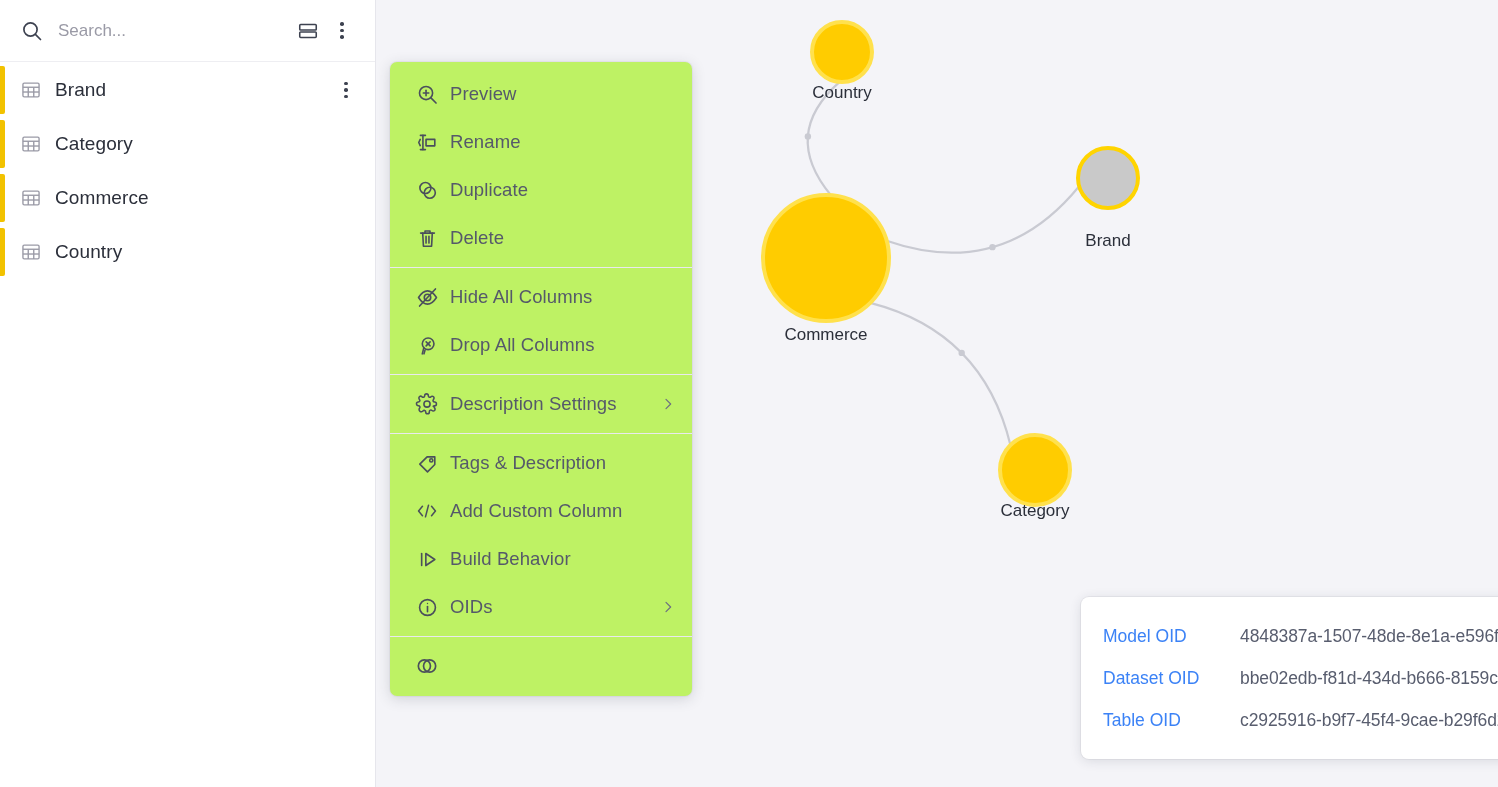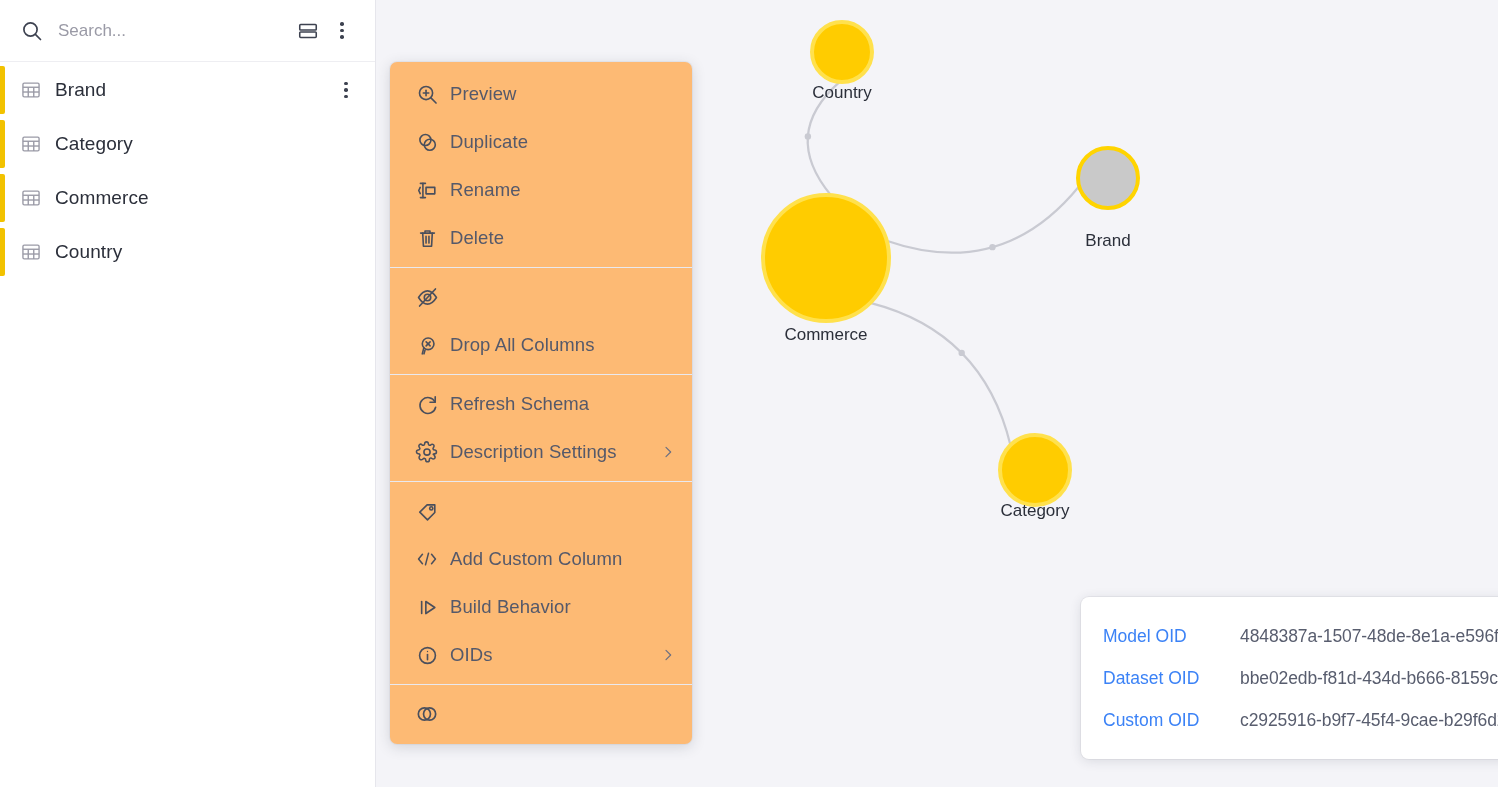--- a/index.html
+++ b/index.html
@@ -140,21 +140,21 @@
   }
 
   .graph-node { cursor: pointer; }
 
   
   #context-menu {
     position: absolute;
     left: 390px;
     top: 62px;
     width: 302px;
-    background: #fdba74;
+    background: #bef264;
     border-radius: 7px;
     box-shadow: 0 3px 14px rgba(40,45,60,0.17), 0 0 0 1px rgba(40,45,60,0.045);
     padding: 8px 0 6px 0;
     z-index: 40;
   }
 
   .menu-item {
     position: relative;
     height: 48px;
     display: flex;
@@ -348,125 +348,118 @@
     <section id="oid-panel">
         <div class="oid-row">
           <span class="oid-key">Model OID</span>
           <span class="oid-val">4848387a-1507-48de-8e1a-e596f1cb0cff</span>
         </div>
         <div class="oid-row">
           <span class="oid-key">Dataset OID</span>
           <span class="oid-val">bbe02edb-f81d-434d-b666-8159c6cdcdc2</span>
         </div>
         <div class="oid-row">
-          <span class="oid-key">Custom OID</span>
+          <span class="oid-key">Table OID</span>
           <span class="oid-val">c2925916-b9f7-45f4-9cae-b29f6d2b50d1</span>
         </div>
       </section>
   </main>
 
   <nav id="context-menu">
       <div class="menu-item">
         <span class="menu-ico">
           <svg width="25" height="25" viewBox="0 0 24 24" fill="none" stroke="currentColor" stroke-width="1.55" stroke-linecap="round" stroke-linejoin="round">
             <circle cx="10.6" cy="10.6" r="6.3"></circle>
             <line x1="15.3" y1="15.3" x2="20.2" y2="20.2"></line>
             <line x1="10.6" y1="8" x2="10.6" y2="13.2"></line>
             <line x1="8" y1="10.6" x2="13.2" y2="10.6"></line>
           </svg>
         </span>
         <span class="menu-text">Preview</span>
-      </div>
-      <div class="menu-item">
-        <span class="menu-ico">
-          <svg width="25" height="25" viewBox="0 0 24 24" fill="none" stroke="currentColor" stroke-width="1.55" stroke-linecap="round" stroke-linejoin="round">
-            <circle cx="10" cy="9.6" r="5.3"></circle>
-            <circle cx="14.2" cy="14.2" r="5.3"></circle>
-          </svg>
-        </span>
-        <span class="menu-text">Duplicate</span>
       </div>
       <div class="menu-item">
         <span class="menu-ico">
           <svg width="25" height="25" viewBox="0 0 24 24" fill="none" stroke="currentColor" stroke-width="1.55" stroke-linecap="round" stroke-linejoin="round">
             <line x1="7.6" y1="5.2" x2="7.6" y2="18.8"></line>
             <line x1="5.2" y1="5.2" x2="10" y2="5.2"></line>
             <line x1="5.2" y1="18.8" x2="10" y2="18.8"></line>
             <polyline points="5,9 3.6,12 5,15"></polyline>
             <rect x="10.6" y="9" width="8.4" height="6.2"></rect>
           </svg>
         </span>
         <span class="menu-text">Rename</span>
       </div>
       <div class="menu-item">
         <span class="menu-ico">
           <svg width="25" height="25" viewBox="0 0 24 24" fill="none" stroke="currentColor" stroke-width="1.55" stroke-linecap="round" stroke-linejoin="round">
+            <circle cx="10" cy="9.6" r="5.3"></circle>
+            <circle cx="14.2" cy="14.2" r="5.3"></circle>
+          </svg>
+        </span>
+        <span class="menu-text">Duplicate</span>
+      </div>
+      <div class="menu-item">
+        <span class="menu-ico">
+          <svg width="25" height="25" viewBox="0 0 24 24" fill="none" stroke="currentColor" stroke-width="1.55" stroke-linecap="round" stroke-linejoin="round">
             <polyline points="5.4,6.8 18.6,6.8"></polyline>
             <path d="M7.4 6.8 L8.1 19.4 L15.9 19.4 L16.6 6.8"></path>
             <path d="M9.6 6.8 L9.6 4.8 L14.4 4.8 L14.4 6.8"></path>
             <line x1="10.6" y1="10" x2="10.6" y2="16.4"></line>
             <line x1="13.4" y1="10" x2="13.4" y2="16.4"></line>
           </svg>
         </span>
         <span class="menu-text">Delete</span>
       </div>
       <div class="menu-sep"></div>
       <div class="menu-item">
         <span class="menu-ico">
           <svg width="25" height="25" viewBox="0 0 24 24" fill="none" stroke="currentColor" stroke-width="1.55" stroke-linecap="round" stroke-linejoin="round">
             <path d="M3.4 12 C6.2 7.6 9.2 5.6 12 5.6 C14.8 5.6 17.8 7.6 20.6 12 C17.8 16.4 14.8 18.4 12 18.4 C9.2 18.4 6.2 16.4 3.4 12 Z"></path>
             <circle cx="12" cy="12" r="3.1"></circle>
             <line x1="4.4" y1="20.2" x2="19.6" y2="3.8"></line>
           </svg>
         </span>
+        <span class="menu-text">Hide All Columns</span>
       </div>
       <div class="menu-item">
         <span class="menu-ico">
           <svg width="25" height="25" viewBox="0 0 24 24" fill="none" stroke="currentColor" stroke-width="1.55" stroke-linecap="round" stroke-linejoin="round">
             <circle cx="12.6" cy="10.4" r="5.6"></circle>
             <line x1="10.7" y1="8.5" x2="14.5" y2="12.3"></line>
             <line x1="14.5" y1="8.5" x2="10.7" y2="12.3"></line>
             <line x1="8.5" y1="14" x2="7" y2="20"></line>
             <line x1="9.6" y1="16.6" x2="8.6" y2="20"></line>
           </svg>
         </span>
         <span class="menu-text">Drop All Columns</span>
       </div>
       <div class="menu-sep"></div>
       <div class="menu-item">
         <span class="menu-ico">
-          <svg width="25" height="25" viewBox="0 0 24 24" fill="none" stroke="currentColor" stroke-width="1.55" stroke-linecap="round" stroke-linejoin="round">
-            <path d="M19.2 9.6 A7.6 7.6 0 1 0 19.8 14.6"></path>
-            <polyline points="19.4,4.6 19.4,9.8 14.4,9.8"></polyline>
-          </svg>
-        </span>
-        <span class="menu-text">Refresh Schema</span>
-      </div>
-      <div class="menu-item">
-        <span class="menu-ico">
           <svg width="24" height="24" viewBox="0 0 24 24" fill="none" stroke="currentColor" stroke-width="1.55" stroke-linecap="round" stroke-linejoin="round">
             <circle cx="12" cy="12" r="3.1"></circle>
             <path d="M19.2 14.2a1.5 1.5 0 0 0 .3 1.65l.05.05a1.82 1.82 0 1 1-2.58 2.58l-.05-.05a1.5 1.5 0 0 0-1.65-.3 1.5 1.5 0 0 0-.91 1.37V20a1.82 1.82 0 1 1-3.64 0v-.1a1.5 1.5 0 0 0-.98-1.37 1.5 1.5 0 0 0-1.65.3l-.05.05A1.82 1.82 0 1 1 4.5 16.3l.05-.05a1.5 1.5 0 0 0 .3-1.65 1.5 1.5 0 0 0-1.37-.91H3.3a1.82 1.82 0 1 1 0-3.64h.1a1.5 1.5 0 0 0 1.37-.98 1.5 1.5 0 0 0-.3-1.65L4.42 7.4A1.82 1.82 0 1 1 7 4.82l.05.05a1.5 1.5 0 0 0 1.65.3h.07a1.5 1.5 0 0 0 .91-1.37V3.7a1.82 1.82 0 1 1 3.64 0v.1a1.5 1.5 0 0 0 .91 1.37 1.5 1.5 0 0 0 1.65-.3l.05-.05A1.82 1.82 0 1 1 18.5 7.4l-.05.05a1.5 1.5 0 0 0-.3 1.65v.07a1.5 1.5 0 0 0 1.37.91h.1a1.82 1.82 0 1 1 0 3.64h-.1a1.5 1.5 0 0 0-1.32.48z"></path>
           </svg>
         </span>
         <span class="menu-text">Description Settings</span>
         <span class="menu-chevron">
           <svg width="16" height="16" viewBox="0 0 24 24" fill="none" stroke="currentColor" stroke-width="1.8" stroke-linecap="round" stroke-linejoin="round">
             <polyline points="9,5 16,12 9,19"></polyline>
           </svg>
         </span>
       </div>
       <div class="menu-sep"></div>
       <div class="menu-item">
         <span class="menu-ico">
           <svg width="25" height="25" viewBox="0 0 24 24" fill="none" stroke="currentColor" stroke-width="1.55" stroke-linecap="round" stroke-linejoin="round">
             <path d="M4.6 12.6 L11.6 5.6 L19 5.6 L19 13 L12 20 Z"></path>
             <circle cx="15.6" cy="9" r="1.5"></circle>
           </svg>
         </span>
+        <span class="menu-text">Tags &amp; Description</span>
       </div>
       <div class="menu-item">
         <span class="menu-ico">
           <svg width="26" height="26" viewBox="0 0 24 24" fill="none" stroke="currentColor" stroke-width="1.4" stroke-linecap="round" stroke-linejoin="round">
             <polyline points="7.8,7.6 4.2,12 7.8,16.4"></polyline>
             <polyline points="16.2,7.6 19.8,12 16.2,16.4"></polyline>
             <line x1="13.4" y1="6.6" x2="10.6" y2="17.4"></line>
           </svg>
         </span>
         <span class="menu-text">Add Custom Column</span>

